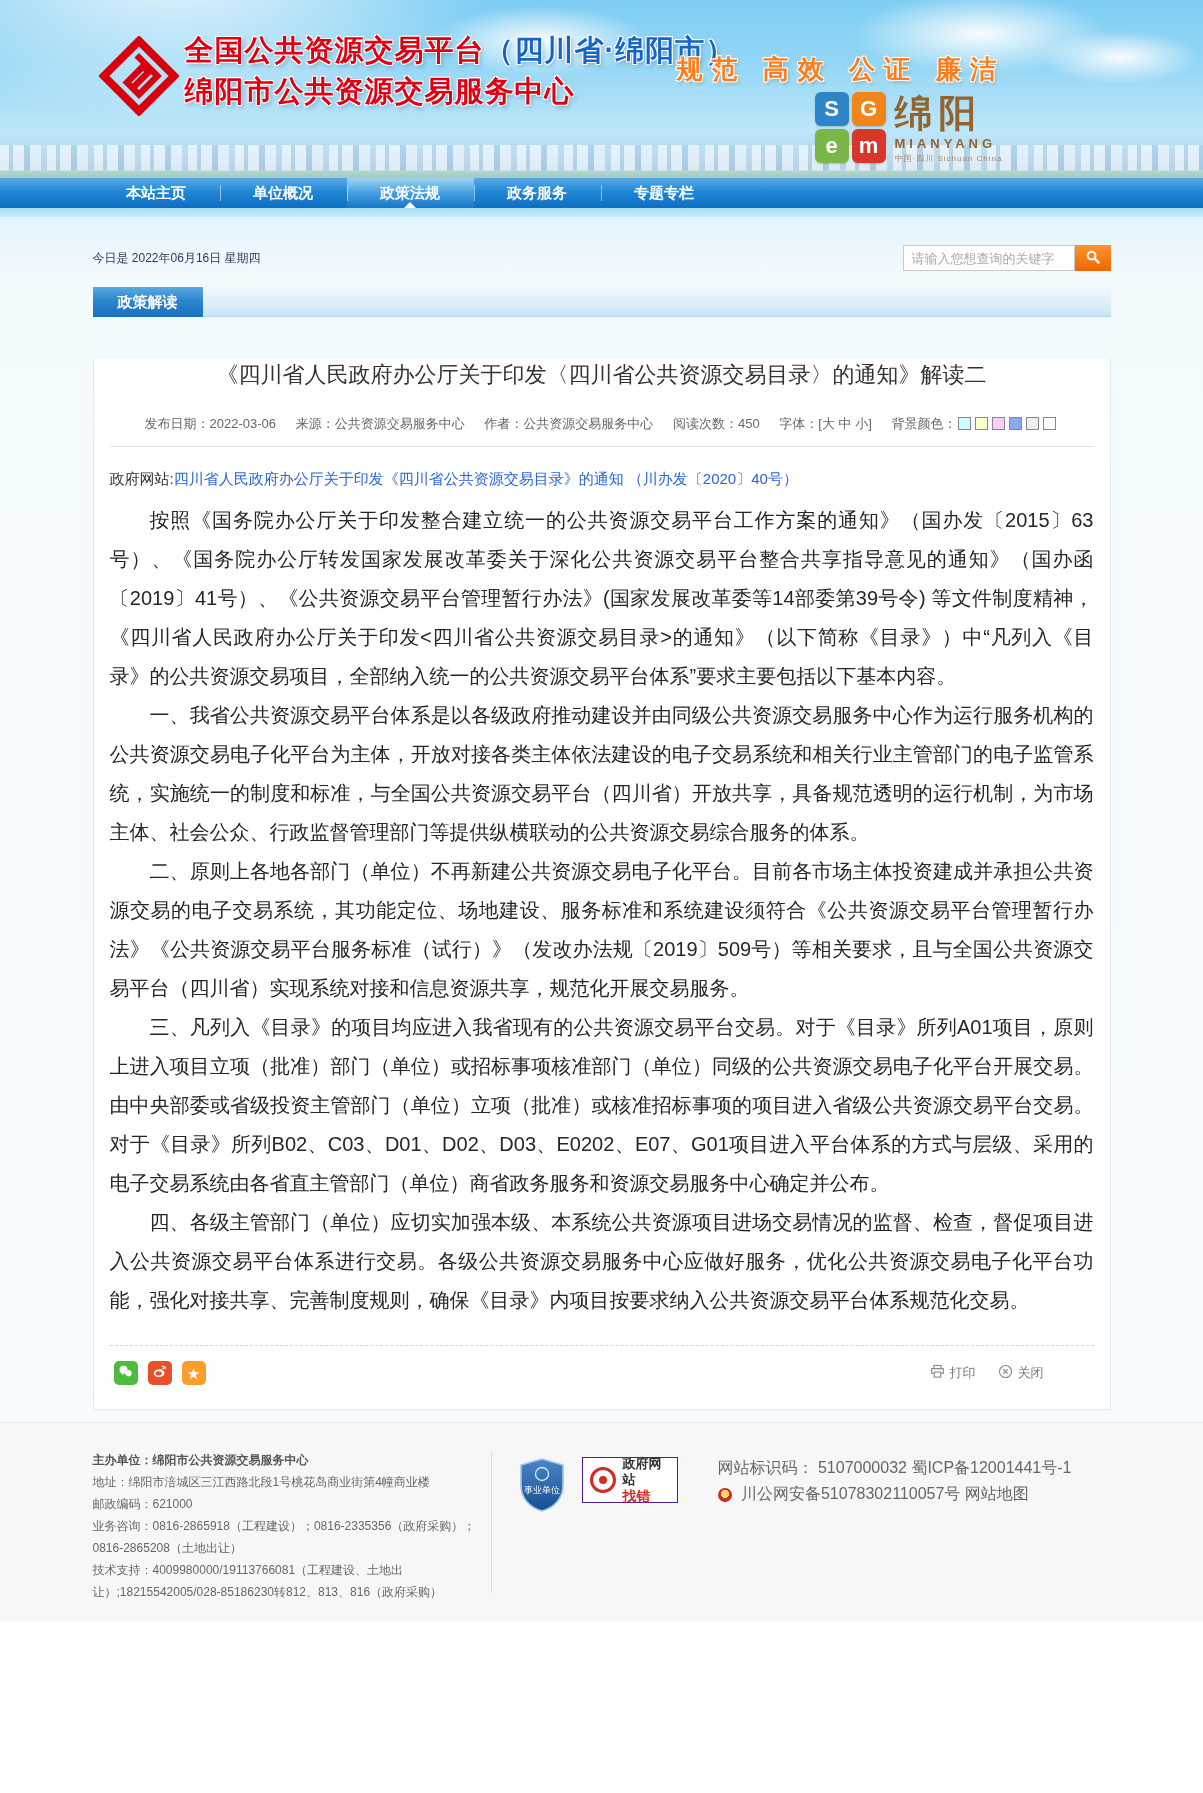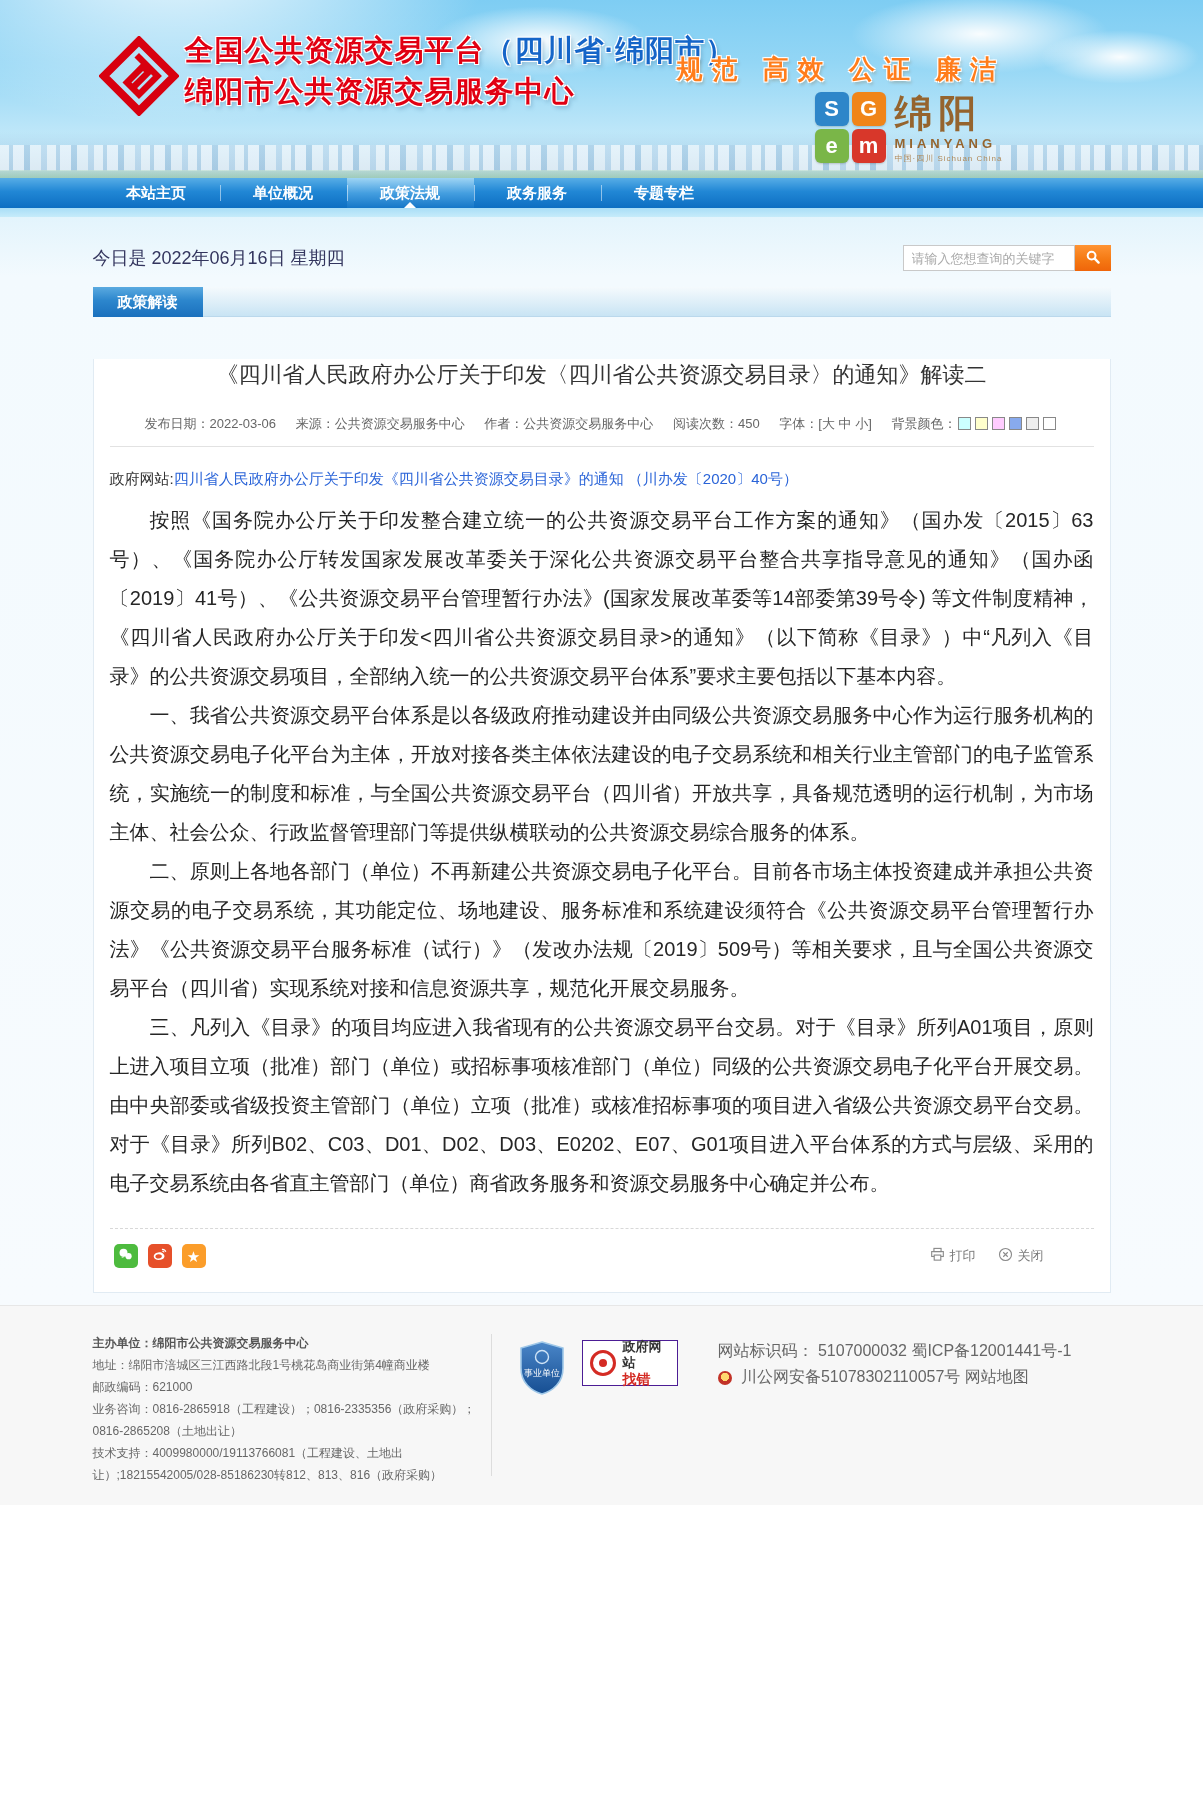--- a/index.html
+++ b/index.html
@@ -49,21 +49,21 @@
   .nav-item.active { background:linear-gradient(180deg,#9ed4f4 0%,#459fe0 50%,#1677c8 100%); }
   .nav-item.active::after { content:''; position:absolute; left:50%; margin-left:-6px; bottom:0;
     border-left:6px solid transparent; border-right:6px solid transparent; border-bottom:6px solid #fff; }
   .nav-strip { height:9px; background:linear-gradient(180deg,#a9def7,#c6ebfa); }
 
   
   .below { background:linear-gradient(180deg,#e3f4fc 0px,#f3fafe 60px,#f7fbfe 100%); padding-bottom:12px; }
   .content { width:1018px; margin:0 auto; }
 
   .toolbar { padding-top:28px; display:flex; justify-content:space-between; align-items:center; }
-  .today { font-size:18px; color:#33355e;text-align:center; }
+  .today { font-size:12px; color:#33355e;text-align:center; }
   .search { display:flex; align-items:center; }
   .search-input { width:172px; height:26px; border:1px solid #c9c9c9; background:#fff; padding:0 8px; font-size:13px; color:#333;
     font-family:"Liberation Sans","DejaVu Sans",sans-serif; outline:none; }
   .search-input::placeholder { color:#aaa; }
   .search-btn { width:36px; height:26px; border:none; cursor:pointer; display:flex; align-items:center; justify-content:center;
     background:linear-gradient(180deg,#ff9434 0%,#f57a14 55%,#ef650a 100%); }
 
   .tabbar { margin-top:16px; height:30px; background:linear-gradient(180deg,#f5fafd 0%,#ddeef8 55%,#c8e4f4 100%);
     border-bottom:1px solid #bad8ec; }
   .tab { width:110px; height:30px; line-height:30px; text-align:center; color:#fff; font-size:15px; font-weight:bold; cursor:pointer;
@@ -204,20 +204,21 @@
 
     <div class="policy">
       <span>政府网站:</span><a>四川省人民政府办公厅关于印发《四川省公共资源交易目录》的通知 （川办发〔2020〕40号）</a>
     </div>
 
     <div class="body">
       <p>按照《国务院办公厅关于印发整合建立统一的公共资源交易平台工作方案的通知》（国办发〔2015〕63号）、《国务院办公厅转发国家发展改革委关于深化公共资源交易平台整合共享指导意见的通知》（国办函〔2019〕41号）、《公共资源交易平台管理暂行办法》(国家发展改革委等14部委第39号令) 等文件制度精神，《四川省人民政府办公厅关于印发&lt;四川省公共资源交易目录&gt;的通知》（以下简称《目录》）中“凡列入《目录》的公共资源交易项目，全部纳入统一的公共资源交易平台体系”要求主要包括以下基本内容。</p>
       <p>一、我省公共资源交易平台体系是以各级政府推动建设并由同级公共资源交易服务中心作为运行服务机构的公共资源交易电子化平台为主体，开放对接各类主体依法建设的电子交易系统和相关行业主管部门的电子监管系统，实施统一的制度和标准，与全国公共资源交易平台（四川省）开放共享，具备规范透明的运行机制，为市场主体、社会公众、行政监督管理部门等提供纵横联动的公共资源交易综合服务的体系。</p>
       <p>二、原则上各地各部门（单位）不再新建公共资源交易电子化平台。目前各市场主体投资建成并承担公共资源交易的电子交易系统，其功能定位、场地建设、服务标准和系统建设须符合《公共资源交易平台管理暂行办法》《公共资源交易平台服务标准（试行）》（发改办法规〔2019〕509号）等相关要求，且与全国公共资源交易平台（四川省）实现系统对接和信息资源共享，规范化开展交易服务。</p>
       <p>三、凡列入《目录》的项目均应进入我省现有的公共资源交易平台交易。对于《目录》所列A01项目，原则上进入项目立项（批准）部门（单位）或招标事项核准部门（单位）同级的公共资源交易电子化平台开展交易。由中央部委或省级投资主管部门（单位）立项（批准）或核准招标事项的项目进入省级公共资源交易平台交易。对于《目录》所列B02、C03、D01、D02、D03、E0202、E07、G01项目进入平台体系的方式与层级、采用的电子交易系统由各省直主管部门（单位）商省政务服务和资源交易服务中心确定并公布。</p>
+      <p>四、各级主管部门（单位）应切实加强本级、本系统公共资源项目进场交易情况的监督、检查，督促项目进入公共资源交易平台体系进行交易。各级公共资源交易服务中心应做好服务，优化公共资源交易电子化平台功能，强化对接共享、完善制度规则，确保《目录》内项目按要求纳入公共资源交易平台体系规范化交易。</p>
     </div>
 
     <div class="dash-sep"></div>
 
     <div class="share-row">
       <div class="share-icons">
         <div class="sicon wechat">
           <span>
             <svg width="17" height="17" viewBox="0 0 24 24">
               <circle cx="9.2" cy="9.6" r="5.6" fill="#fff"></circle>

